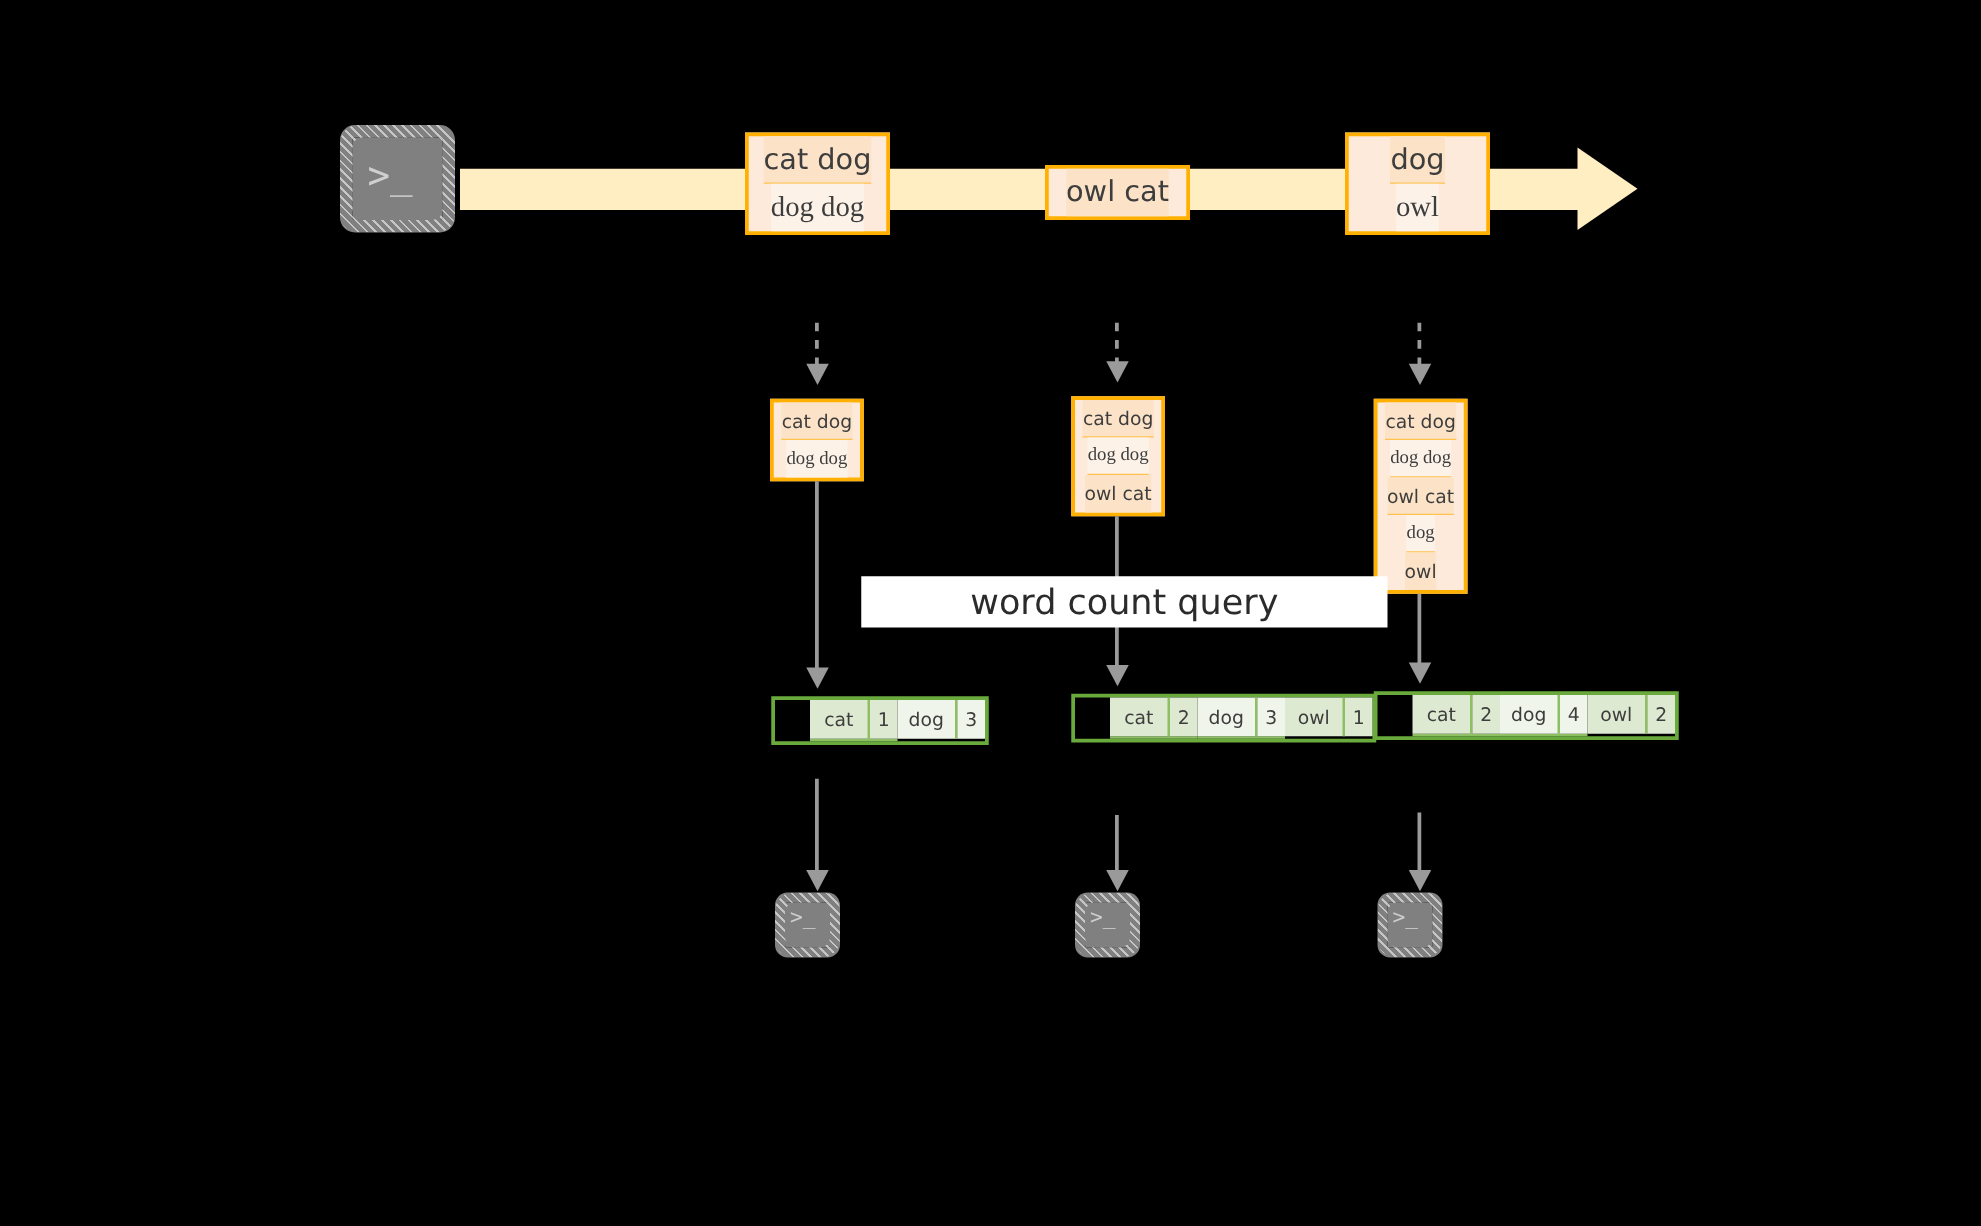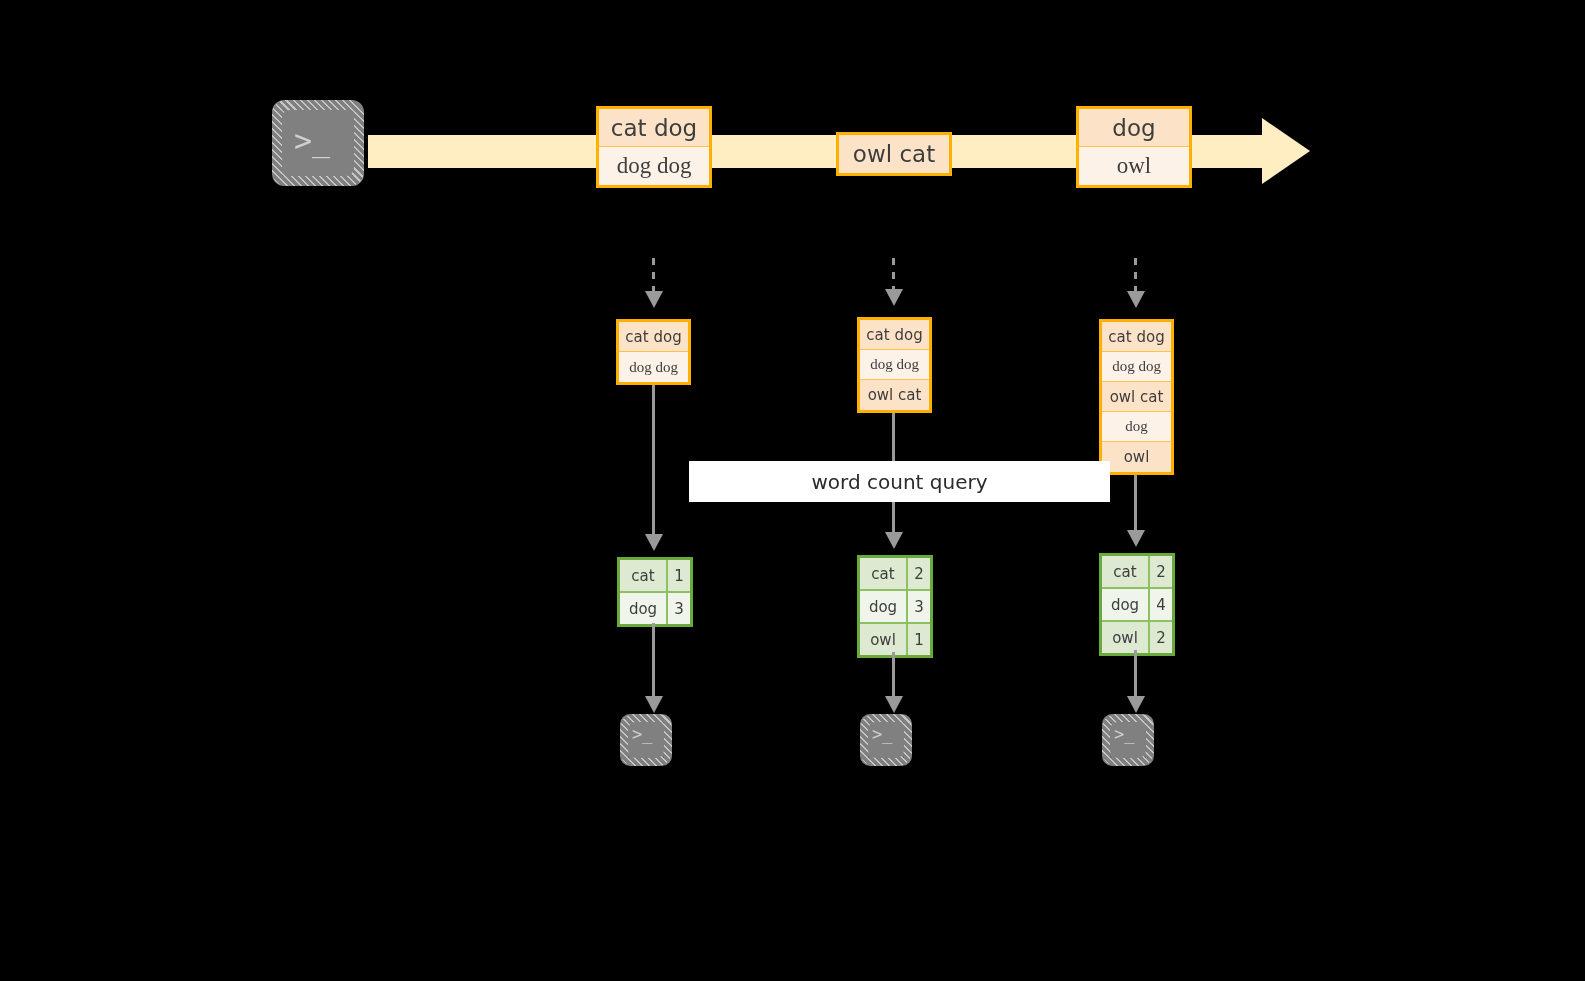--- a/index.html
+++ b/index.html
@@ -104,20 +104,21 @@
   }
 
   
   .evt-box {
     position: absolute;
     box-sizing: border-box;
     border: 3px solid #ffb000;
     background: #fdeada;
     display: flex;
     flex-direction: column;
+    align-items: center;
   }
   .evt-row {
     box-sizing: border-box;
     display: flex;
     align-items: center;
     justify-content: center;
     color: #3d3d3d;
     white-space: nowrap;
     border-bottom: 1.5px solid #ffc24d;
   }
@@ -133,21 +134,22 @@
     height: 30px;
     font-size: 15px;
   }
 
   
   .res-box {
     position: absolute;
     box-sizing: border-box;
     border: 3px solid #6aaa3c;
     display: flex;
-    flex-direction: column;
+    flex-direction: row;
+    padding-left: 28px;
   }
   .res-row {
     display: flex;
     height: 31px;
     border-bottom: 2px solid #8cc063;
   }
   .res-row:last-child { border-bottom: none; }
   .res-cell {
     box-sizing: border-box;
     display: flex;
@@ -195,21 +197,21 @@
     left: 689px;
     top: 461px;
     width: 421px;
     height: 41px;
     background: #ffffff;
     display: flex;
     align-items: center;
     justify-content: center;
   }
   .query-label span {
-    font-size: 20px;
+    font-size: 28px;
     color: #2b2b2b;
     white-space: nowrap;
   }
 </style>
 </head>
 <body>
 
 <div id="canvas">
 
   <div class="stream-band"></div>

